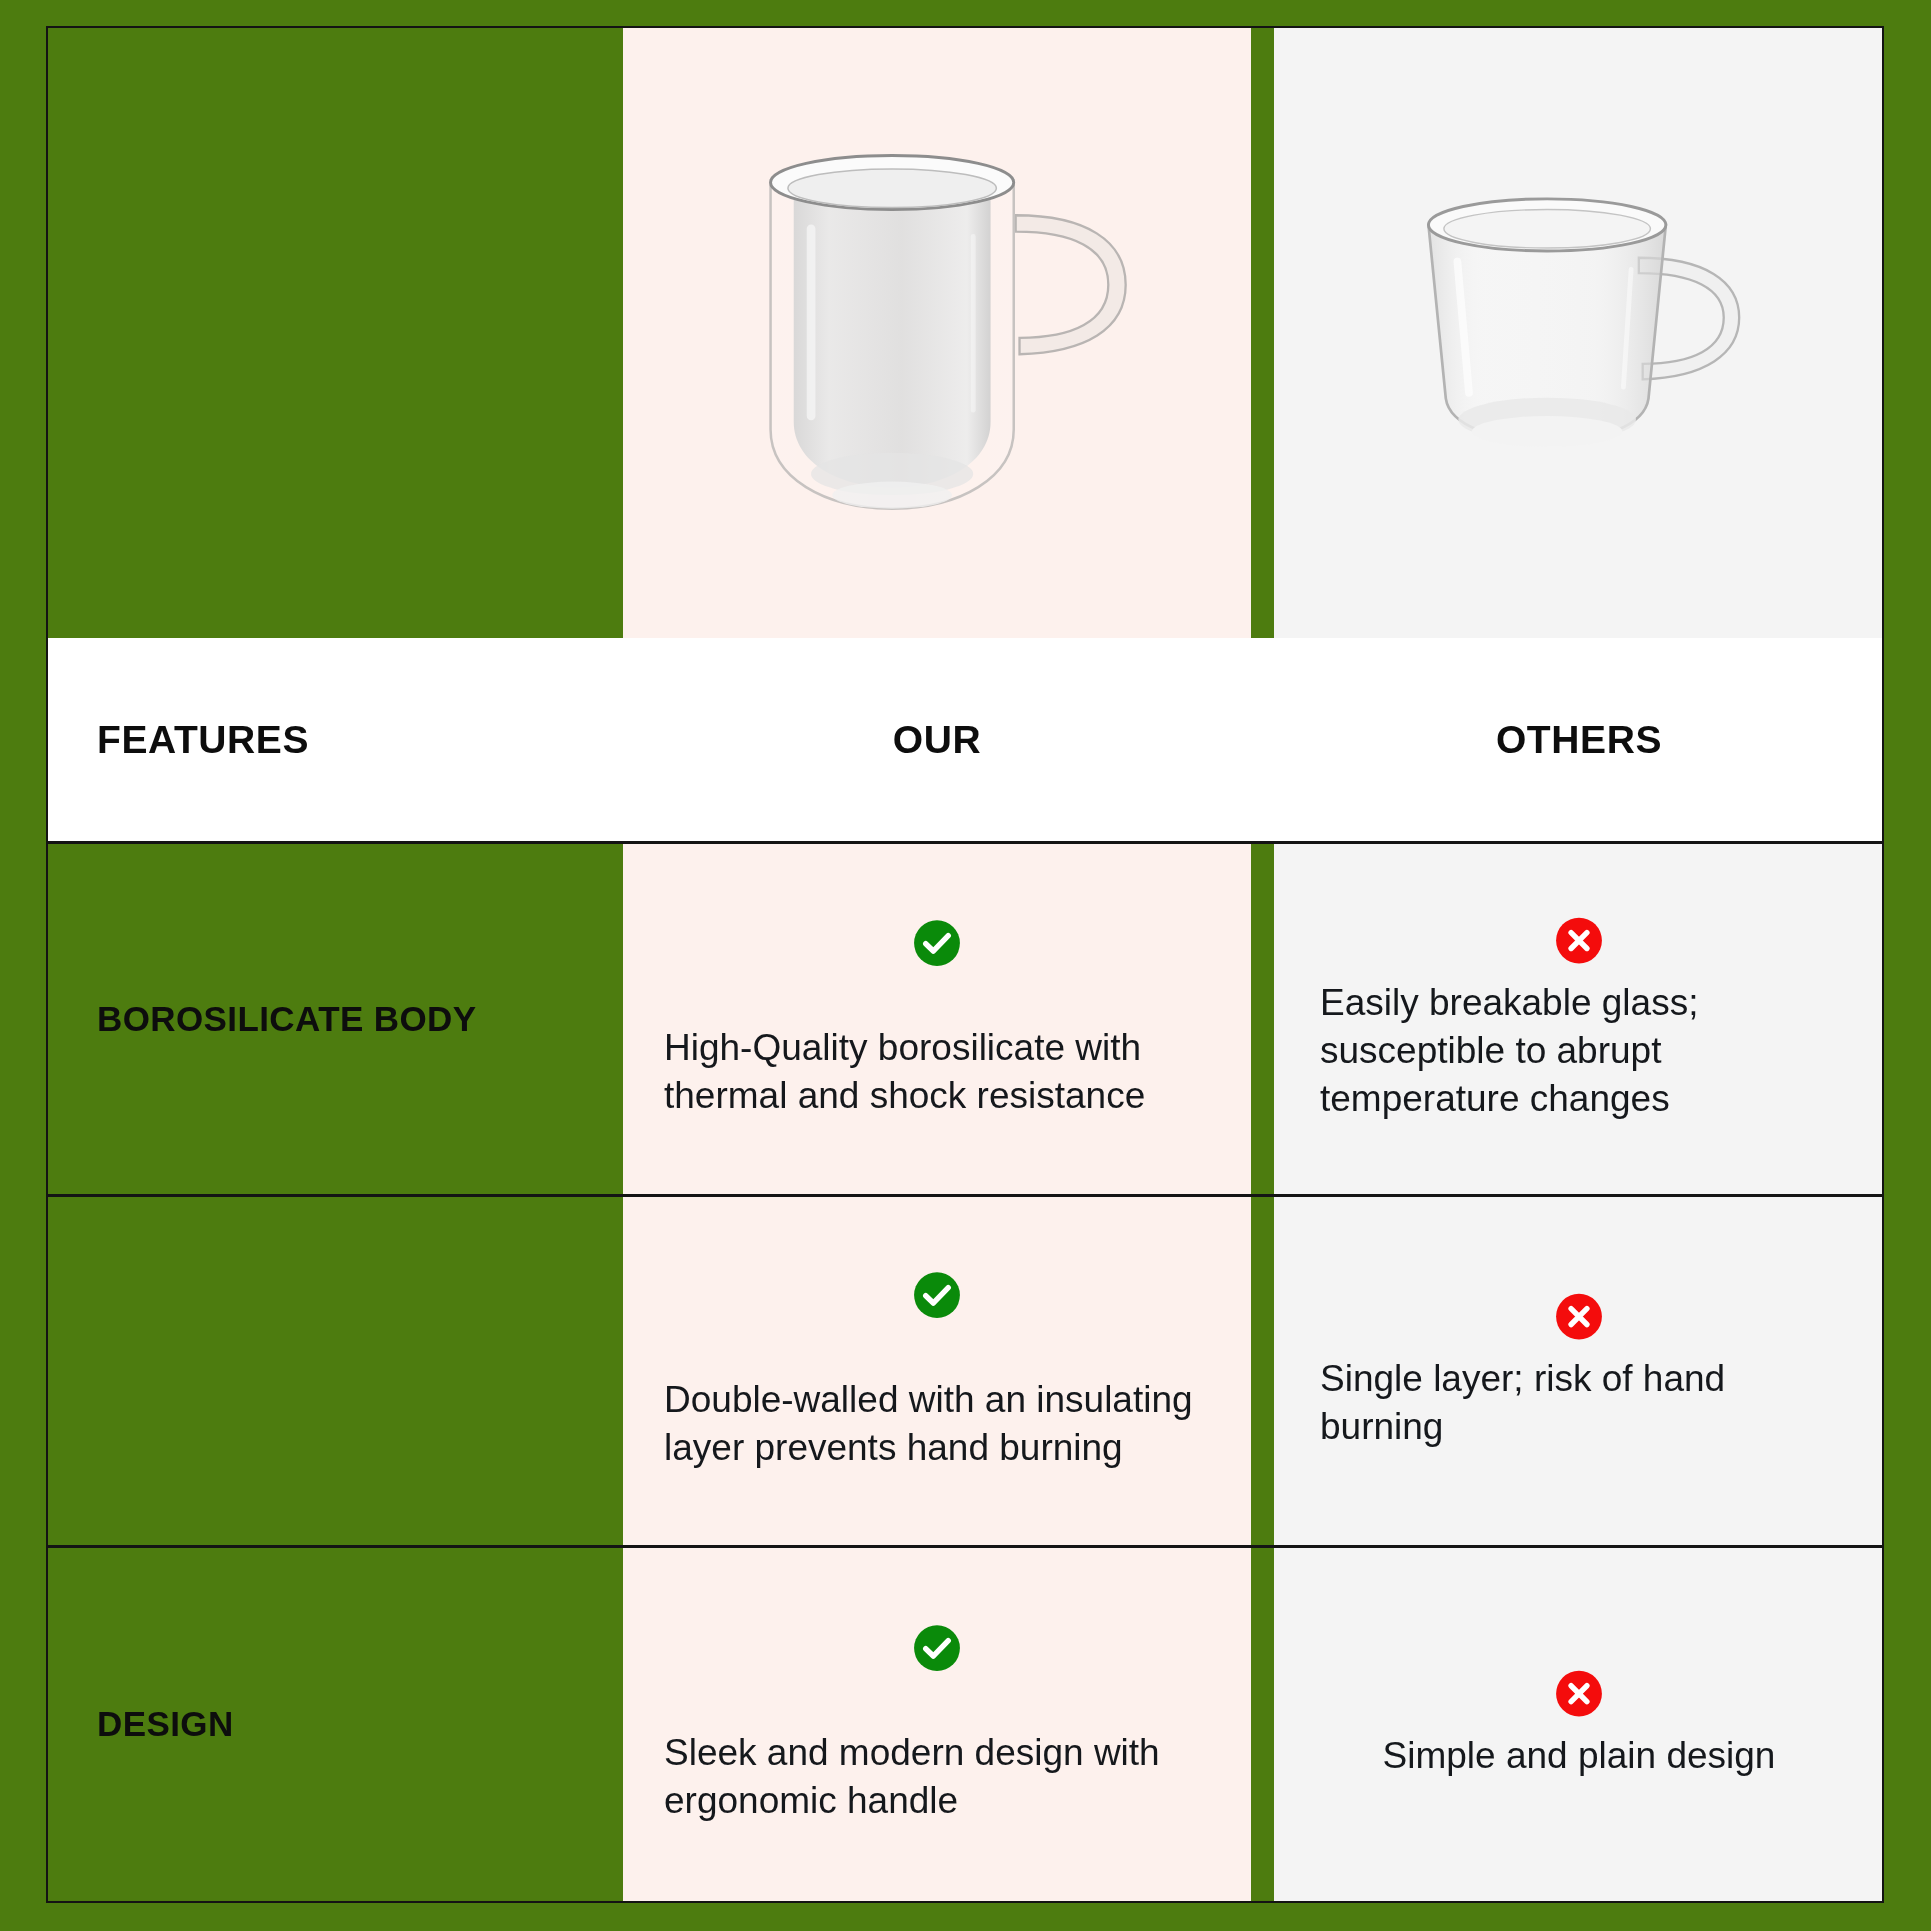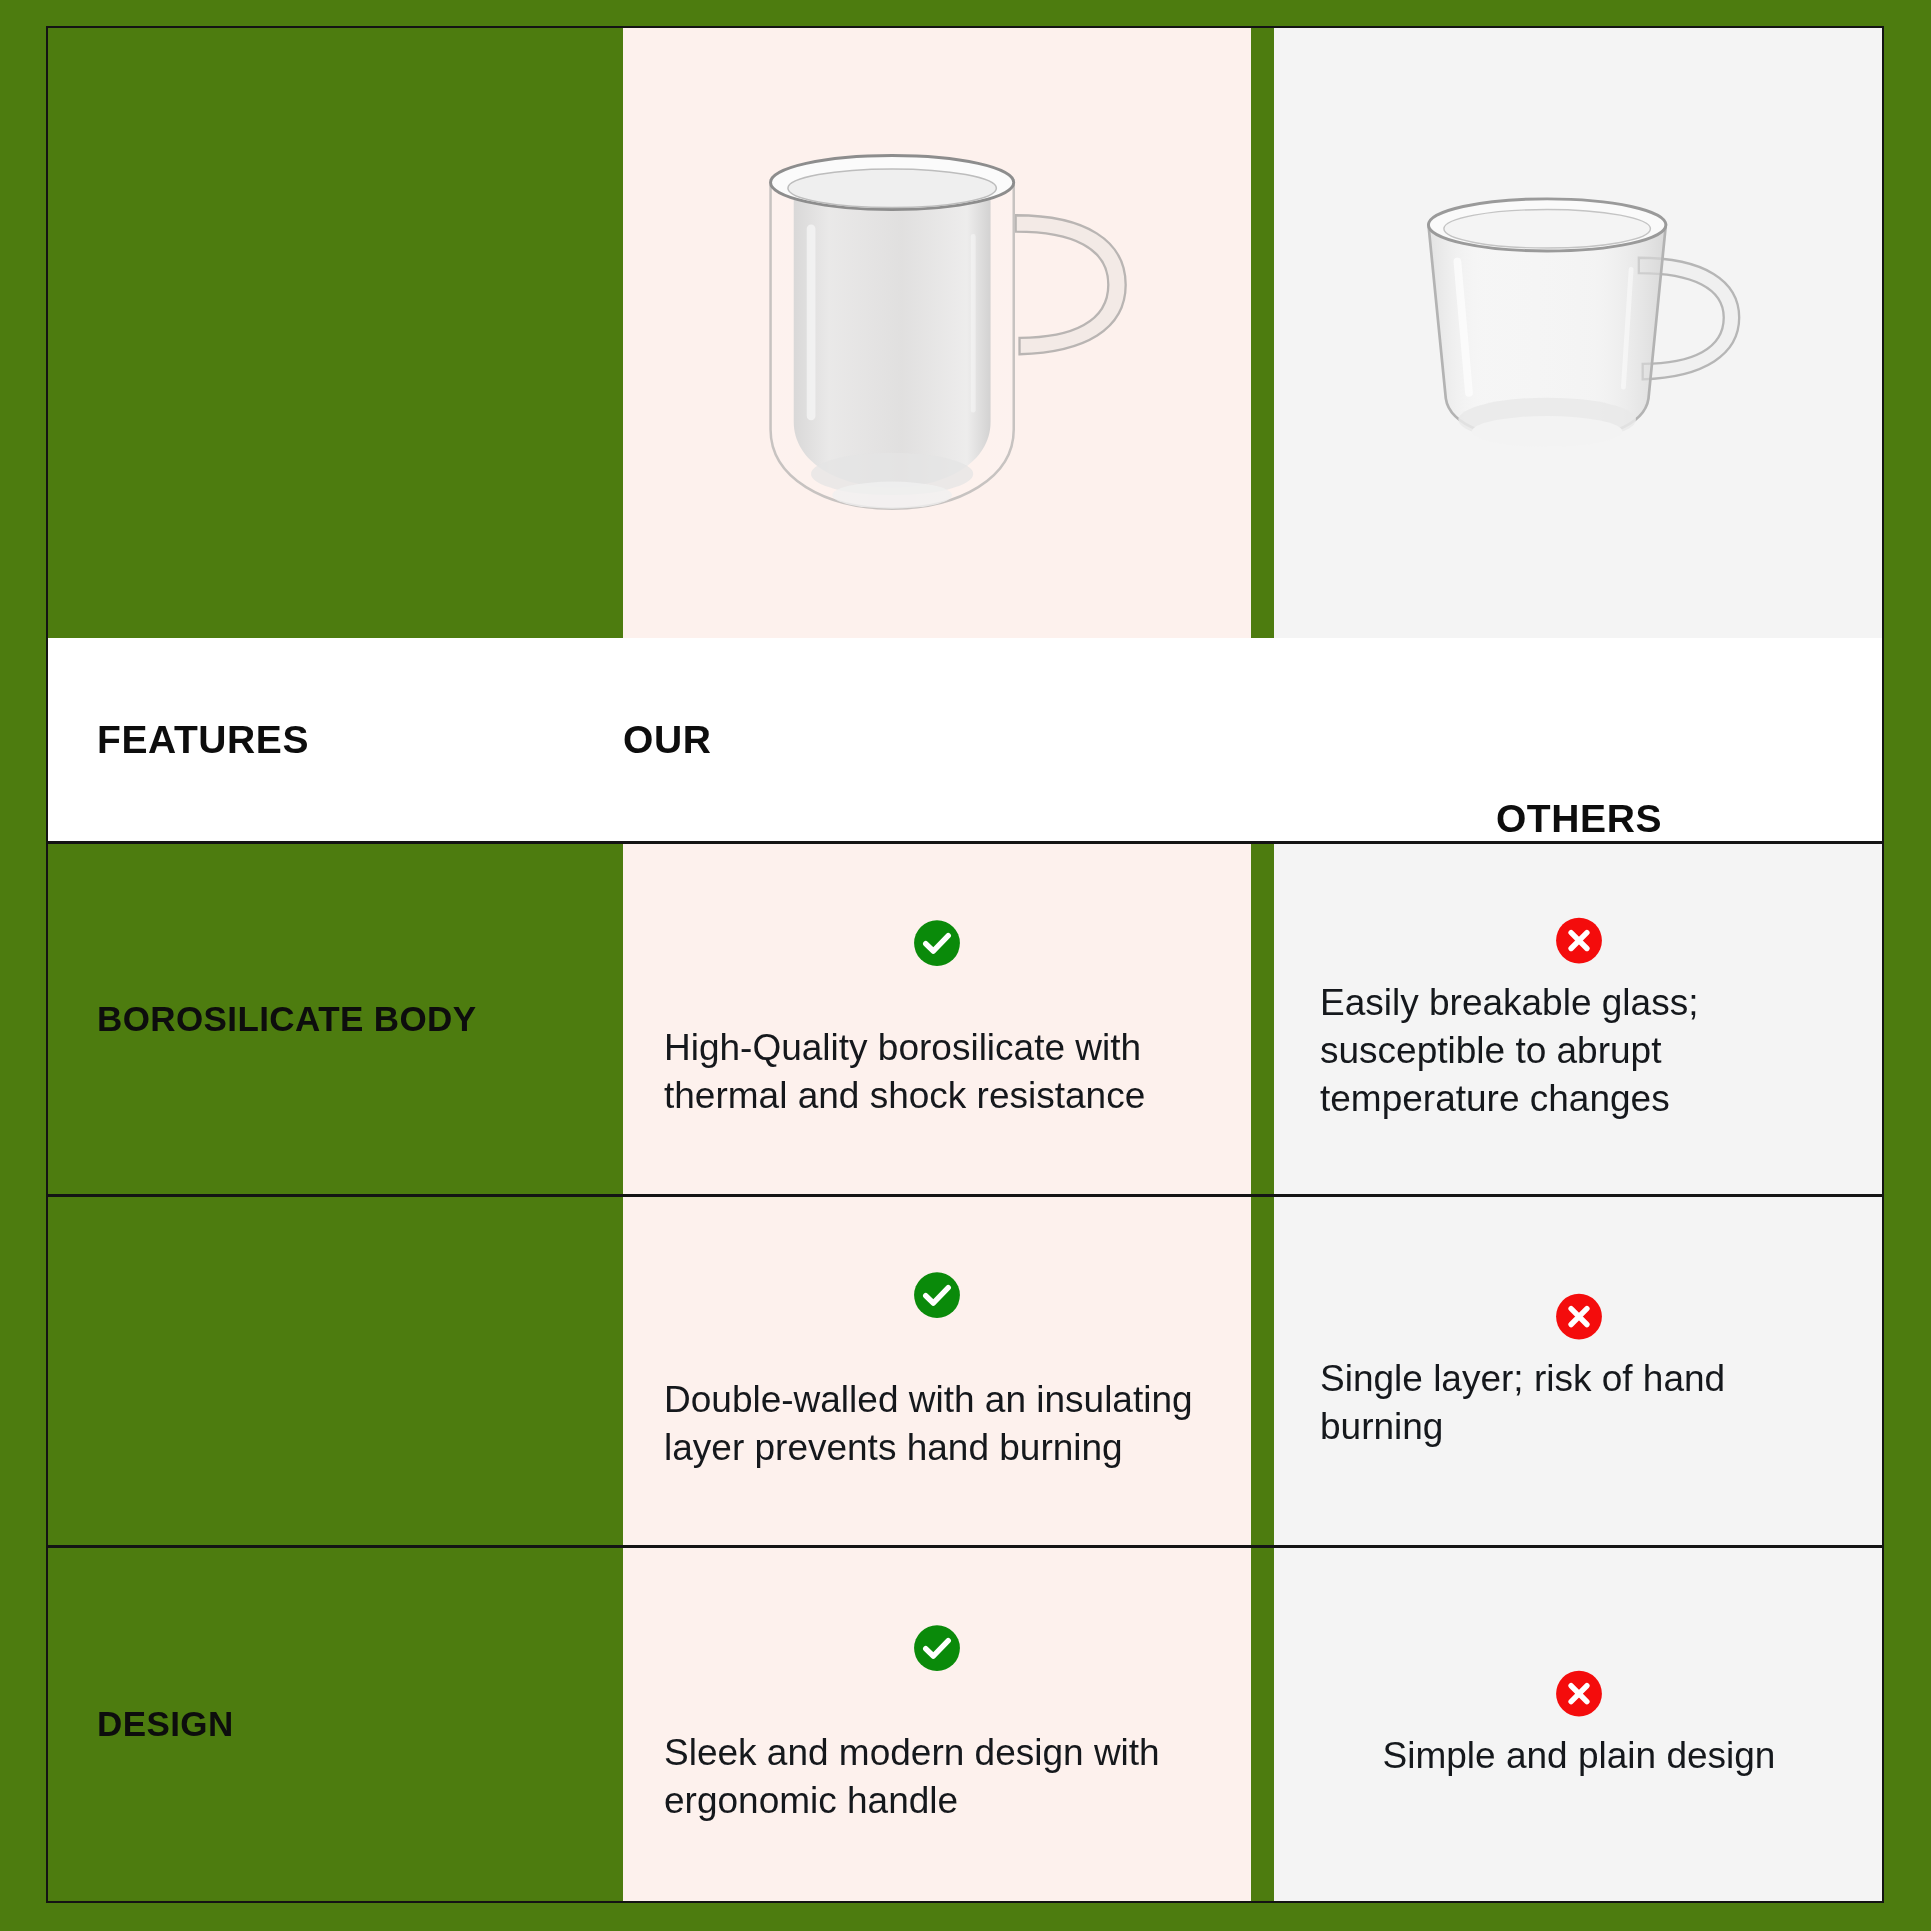--- a/index.html
+++ b/index.html
@@ -27,22 +27,22 @@
 
   
   .imgrow{top:28px;height:610px;}
   .img-our{left:623px;width:628px;}
   .img-others{left:1274px;width:610px;}
   .mug-wrap{position:absolute;left:0;right:0;top:0;bottom:0;display:flex;align-items:center;justify-content:center;}
 
   
   .hdr{top:638px;height:203px;display:flex;align-items:center;}
   .hdr-features{left:49px;width:574px;padding-left:48px;}
-  .hdr-our{left:623px;width:628px;}
-  .hdr-others{left:1274px;width:610px;justify-content:center;align-items:flex-end;}
+  .hdr-our{left:623px;width:628px;justify-content:center;}
+  .hdr-others{left:1274px;width:610px;justify-content:center;}
   .hdr-label{font-size:39px;font-weight:bold;letter-spacing:0.6px;color:#0d0d0d;}
 
   
   .frow-1{top:844px;height:350px;}
   .frow-2{top:1197px;height:348px;}
   .frow-3{top:1548px;height:352px;}
 
   .col-features{left:49px;width:574px;display:flex;align-items:center;padding-left:48px;border-radius:27px;}
   .col-our{left:623px;width:628px;}
   .col-others{left:1274px;width:610px;}

